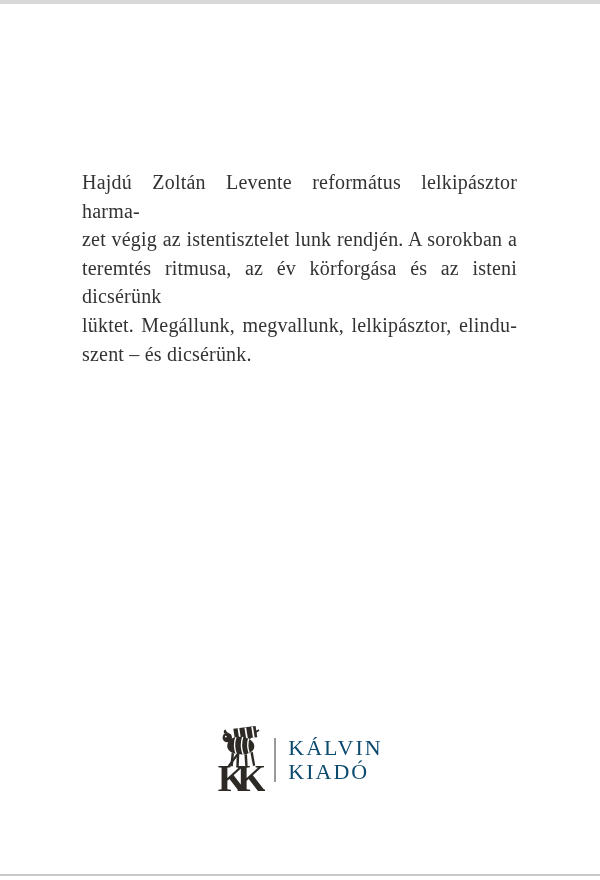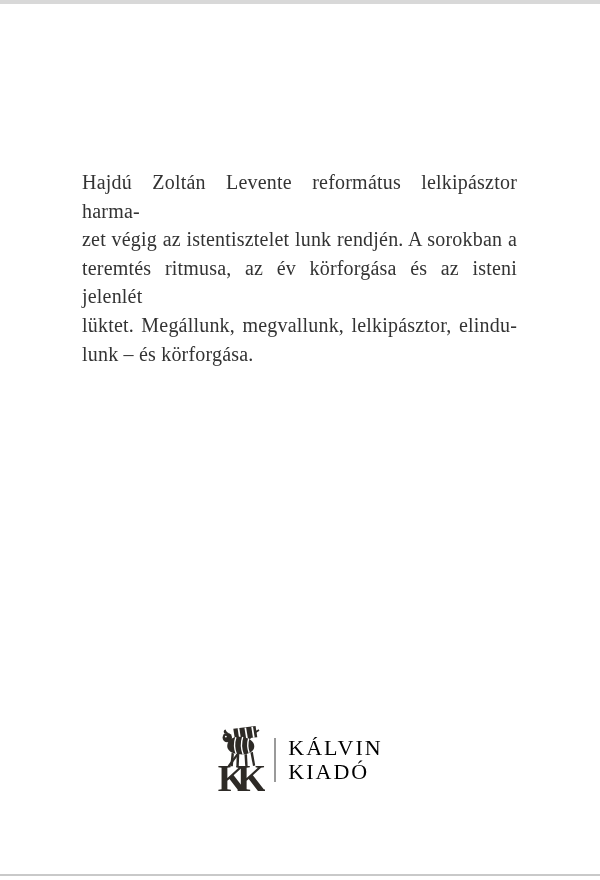--- a/index.html
+++ b/index.html
@@ -41,40 +41,40 @@
     justify-content:center;
     align-items:center;
   }
   .logo-mark{display:block;}
   .logo-divider{
     width:2px;height:44px;
     background:#9a9a9a;
     margin-left:9px;margin-right:12px;
   }
   .publisher-name{
-    color:#000000;
+    color:#0c4a6e;
     font-size:22px;
     letter-spacing:2px;
     line-height:24px;
     font-family:"Liberation Serif", serif;
   }
 </style>
 </head>
 <body>
 
 <div class="page">
 
   <div class="scan-edge-top"></div>
 
   <section class="blurb">
     <div class="line">Hajdú Zoltán Levente református lelkipásztor harma-</div>
     <div class="line">zet végig az istentisztelet lunk rendjén. A sorokban a</div>
-    <div class="line">teremtés ritmusa, az év körforgása és az isteni jelenlét</div>
+    <div class="line">teremtés ritmusa, az év körforgása és az isteni dicsérünk</div>
     <div class="line">lüktet. Megállunk, megvallunk, lelkipásztor, elindu-</div>
-    <div class="line last">lunk – és körforgása.</div>
+    <div class="line last">szent – és dicsérünk.</div>
   </section>
 
   <footer class="publisher">
 
     <svg class="logo-mark" viewBox="0 0 56 78" width="48" height="67" xmlns="http://www.w3.org/2000/svg">
       <g fill="#2d2a26">
 
         <path d="M13.5 47 L45 4.5" stroke="#2d2a26" stroke-width="2.6" fill="none"></path>
         <path d="M40.5 10 L49 4.5" stroke="#2d2a26" stroke-width="2" fill="none"></path>
 

